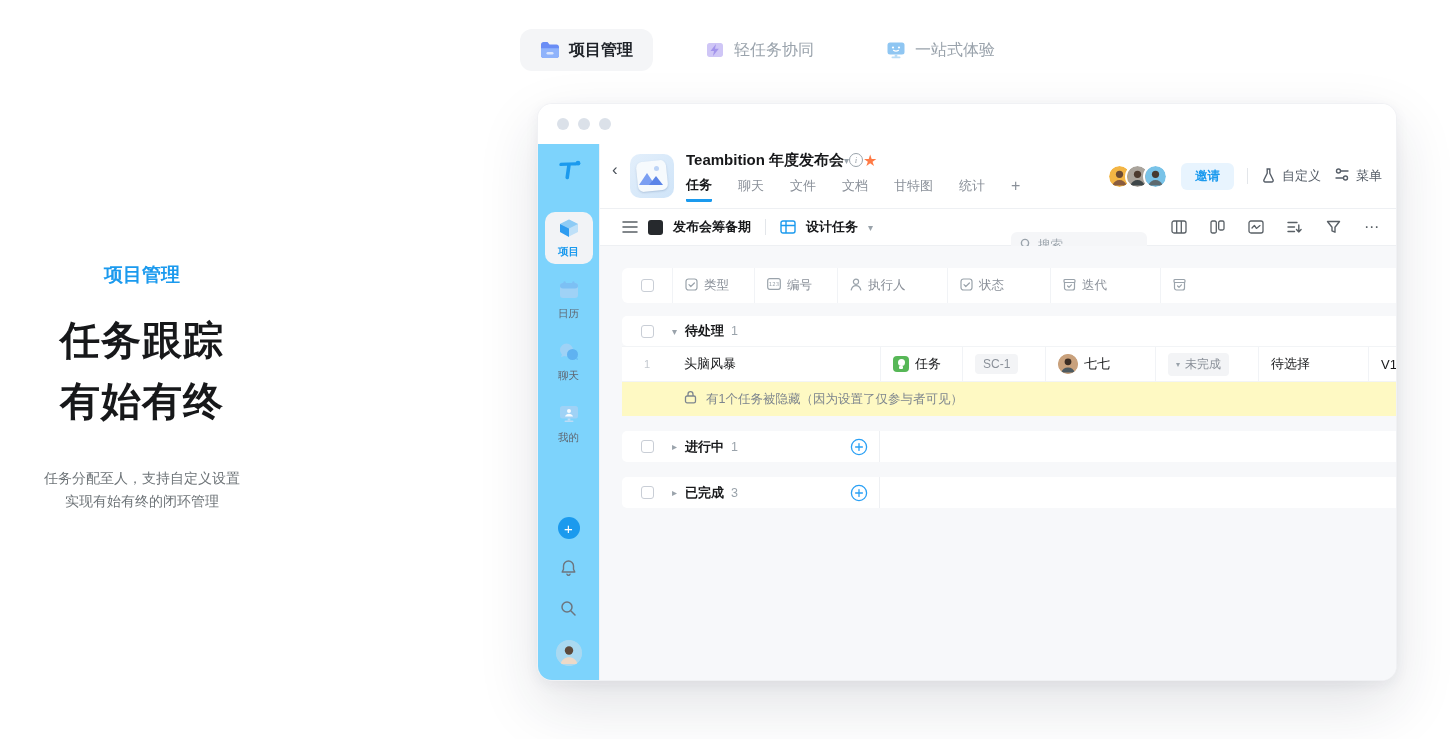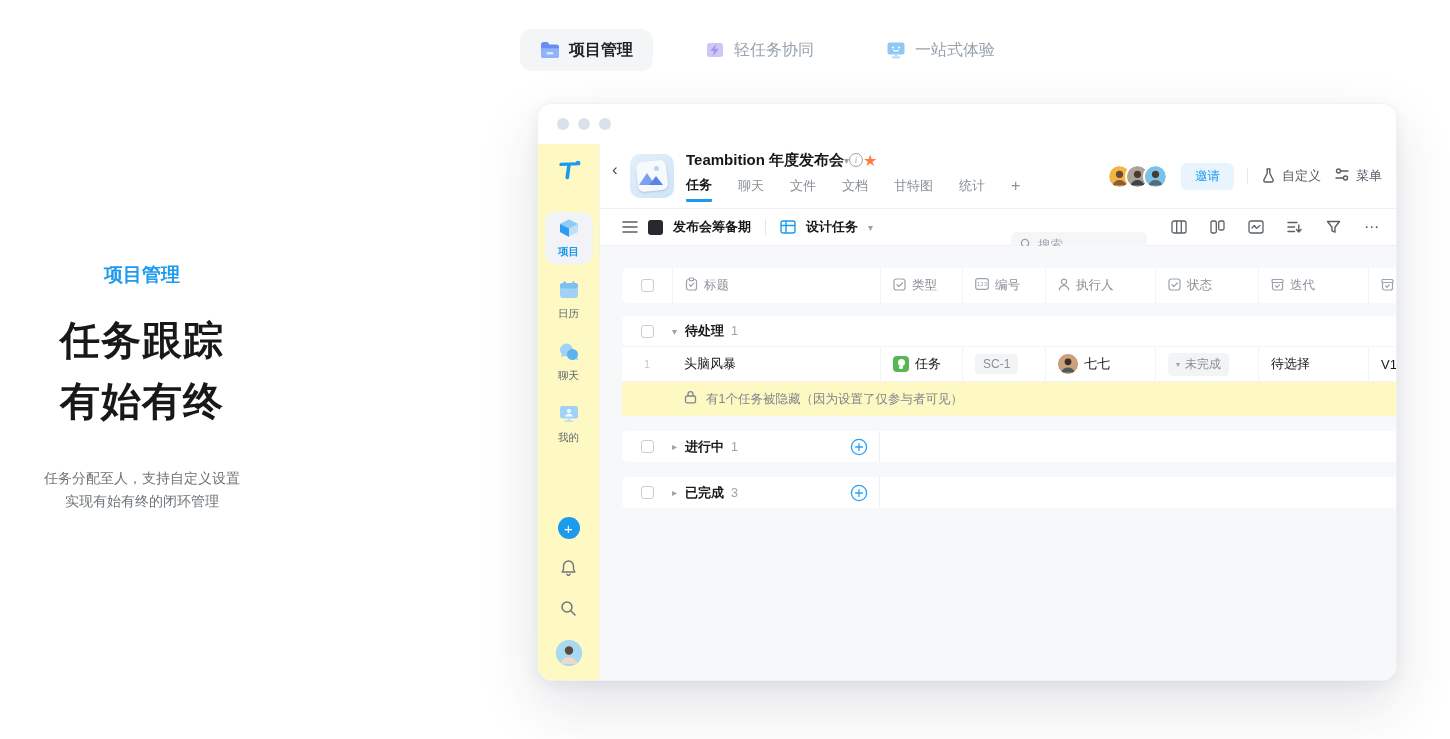--- a/index.html
+++ b/index.html
@@ -17,21 +17,21 @@
   .hero-title { margin-top:22px; font-size:40px; line-height:61px; font-weight:900; color:#17181a; letter-spacing:1px; }
   .hero-desc { margin-top:35px; font-size:14px; line-height:23px; color:#6e7478; }
 
   
   .window { position:absolute; left:537px; top:103px; width:860px; height:578px; background:#fff; border:1px solid #f0f1f4; border-radius:15px; box-shadow:0 24px 60px rgba(30,40,60,.13), 0 4px 14px rgba(30,40,60,.06); overflow:hidden; display:flex; flex-direction:column; }
   .winbar { height:40px; flex:none; display:flex; align-items:center; padding-left:19px; gap:9px; background:#fff; }
   .windot { width:12px; height:12px; border-radius:50%; background:#dbe1e9; }
   .winbody { flex:1; display:flex; min-height:0; }
 
   
-  .side { width:62px; flex:none; background:#fef9c3; border-right:1px solid #f1f2f5; display:flex; flex-direction:column; align-items:center; padding:14px 0 14px 0; }
+  .side { width:62px; flex:none; background:#7dd3fc; border-right:1px solid #f1f2f5; display:flex; flex-direction:column; align-items:center; padding:14px 0 14px 0; }
   .side-logo { margin-bottom:24px; }
   .snav { width:48px; border-radius:10px; padding:6px 0 5px; display:flex; flex-direction:column; align-items:center; gap:3px; margin-bottom:10px; cursor:pointer; }
   .snav .slab { font-size:10.5px; color:#5f6670; }
   .snav.active { background:#f2f3f6; }
   .snav.active .slab { color:#1b9aee; font-weight:700; }
   .side-spacer { flex:1; }
   .side-plus { width:22px; height:22px; border-radius:50%; background:#1b9aee; color:#fff; display:flex; align-items:center; justify-content:center; font-size:15px; line-height:1; margin-bottom:20px; cursor:pointer; }
   .side-ico { margin-bottom:19px; color:#6d757e; cursor:pointer; }
   .side-avatar { width:26px; height:26px; border-radius:50%; background:#a9d9f1; overflow:hidden; position:relative; cursor:pointer; }
 
@@ -55,21 +55,21 @@
   .ptabs { display:flex; align-items:center; gap:26px; margin-top:6px; }
   .ptab { font-size:13px; color:#8a9099; padding-bottom:5px; cursor:pointer; white-space:nowrap; }
   .ptab.active { color:#17181a; font-weight:600; border-bottom:3px solid #1b9aee; border-radius:1.5px; }
   .ptab.plus { font-size:16px; color:#8a9099; }
   .phead-spacer { flex:1; }
   .hright { display:flex; align-items:center; gap:13px; }
   .avstack { display:flex; }
   .av { width:25px; height:25px; border-radius:50%; border:2px solid #fff; position:relative; overflow:hidden; }
   .av + .av { margin-left:-7px; }
   .av svg { position:absolute; left:0; top:0; }
-  .invite { background:#e8f4fe; color:#1b9aee; font-size:12.5px; padding:5px 14px; border-radius:6px; border:none; cursor:pointer; font-weight:400; }
+  .invite { background:#e8f4fe; color:#1b9aee; font-size:12.5px; padding:5px 14px; border-radius:6px; border:none; cursor:pointer; font-weight:700; }
   .vdiv { width:1px; height:16px; background:#e3e6ea; }
   .hbtn { display:flex; align-items:center; gap:6px; color:#565e68; font-size:13px; cursor:pointer; white-space:nowrap; }
 
   
   .tbar { height:37px; flex:none; background:#fff; border-bottom:1px solid #eef0f3; display:flex; align-items:center; padding:0 16px 0 22px; gap:10px; }
   .tico { color:#596066; display:flex; align-items:center; cursor:pointer; }
   .stage-sq { width:15px; height:15px; background:#26292d; border-radius:3px; flex:none; }
   .tlabel { font-size:13px; font-weight:600; color:#17181a; white-space:nowrap; }
   .tbar .vdiv { margin:0 4px; }
   .tbar-spacer { flex:1; }
@@ -371,28 +371,20 @@
         </span>
       </div>
 
       <div class="content">
         <div class="table">
 
           <div class="thead">
             <div class="col-check">
                 <span class="checkbox"></span>
               </div>
-            <div class="col-title cell">
-              <span><svg width="13" height="14" viewBox="0 0 13 14" fill="none" stroke="#9aa3ab" stroke-width="1.2" stroke-linejoin="round">
-                    <rect x="1.5" y="2.5" width="10" height="10.5" rx="2"></rect>
-                    <rect x="4.3" y="1" width="4.4" height="2.6" rx="1" fill="#fff"></rect>
-                    <path d="m4.3 7.7 1.6 1.6 2.8-3" stroke-linecap="round"></path>
-                  </svg></span>
-              <span>标题</span>
-            </div>
             <div class="col-type cell">
               <span><svg width="13" height="13" viewBox="0 0 13 13" fill="none" stroke="#9aa3ab" stroke-width="1.2" stroke-linejoin="round">
                     <rect x="1" y="1" width="11" height="11" rx="2.5"></rect>
                     <path d="m4 6.7 1.8 1.8L9.4 5" stroke-linecap="round"></path>
                   </svg></span>
               <span>类型</span>
             </div>
             <div class="col-num cell">
               <span><svg width="14" height="12" viewBox="0 0 14 12" fill="none">
                     <rect x="0.7" y="0.7" width="12.6" height="10.6" rx="2" stroke="#9aa3ab" stroke-width="1.2"></rect>

